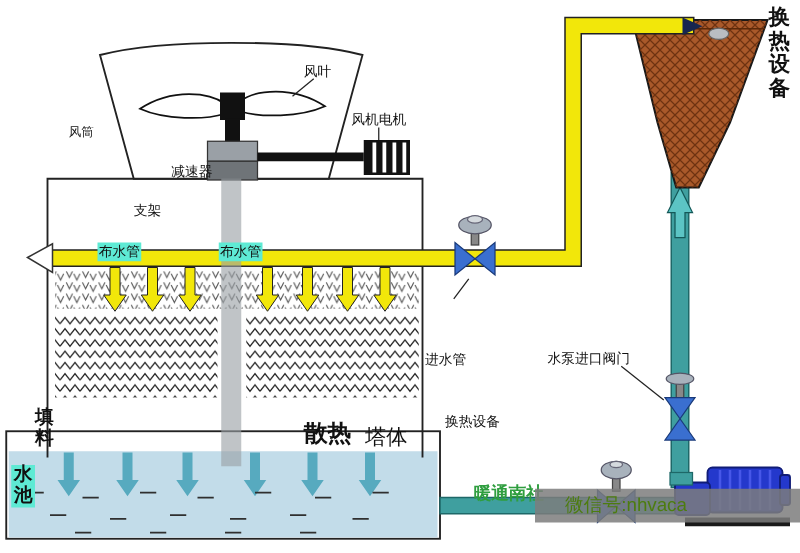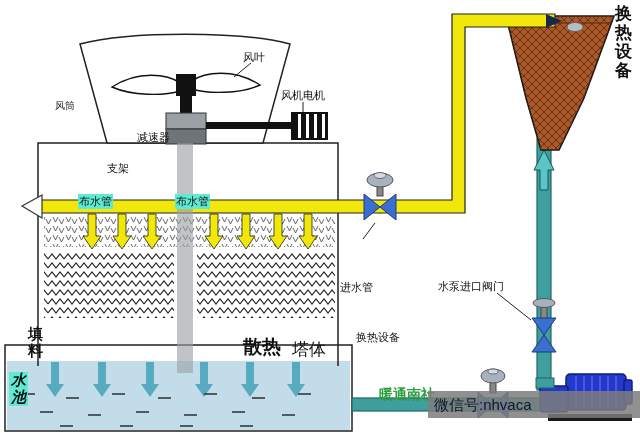--- a/index.html
+++ b/index.html
@@ -5,21 +5,21 @@
   html,body{margin:0;padding:0;background:#fff;}
   .stage{position:relative;width:640px;height:442px;background:#ffffff;overflow:hidden;
          font-family:"Liberation Sans",sans-serif;color:#111;}
   .stage svg{position:absolute;left:0;top:0;}
   .lbl{position:absolute;white-space:nowrap;color:#111;}
   .tag{background:#5eead4;padding:0 1px;}
   .v{white-space:normal;word-break:break-all;line-height:1.12;text-align:center;}
   .bold{font-weight:bold;}
   .wm-bar{position:absolute;left:428px;top:391px;width:212px;height:27px;
           background:rgba(125,125,125,.85);}
-  .wm-bar span{display:block;color:#0f172a;font-size:15px;line-height:27px;padding-left:6px;}
+  .wm-bar span{display:block;color:#4d7c0f;font-size:15px;line-height:27px;padding-left:24px;}
   .wm-green{position:absolute;left:379px;top:386px;font-size:14px;font-weight:bold;color:#2f9e3f;}
   .halo{text-shadow:0 0 2px #fff,0 0 3px #fff;}
 </style>
 </head>
 <body>
 
 <div class="stage">
 
 <svg width="640" height="442" viewBox="0 0 640 442">
   <defs>
@@ -156,21 +156,21 @@
 <div class="lbl" style="left:137px;top:130px;font-size:11px;">减速器</div>
 <div class="lbl" style="left:62px;top:161px;font-size:11px;margin-left:45px;">支架</div>
 <div class="lbl tag" style="left:78px;top:194px;font-size:11px;">布水管</div>
 <div class="lbl tag" style="left:175px;top:194px;font-size:11px;">布水管</div>
 <div class="lbl" style="left:340px;top:240px;font-size:11px;margin-top:40px;">进水管</div>
 <div class="lbl" style="left:438px;top:279px;font-size:11px;">水泵进口阀门</div>
 <div class="lbl" style="left:356px;top:330px;font-size:11px;">换热设备</div>
 <div class="lbl v bold" style="left:27px;top:326px;width:17px;font-size:15px;">填料</div>
 <div class="lbl bold" style="left:243px;top:334px;font-size:19px;">散热</div>
 <div class="lbl" style="left:292px;top:338px;font-size:17px;">塔体</div>
-<div class="lbl v bold tag" style="left:9px;top:372px;width:17px;font-size:15px;font-style:italic;">水池</div>
+<div class="lbl v bold tag" style="left:9px;top:372px;width:17px;font-size:15px;">水池</div>
 <div class="lbl v bold" style="left:612px;top:4px;width:23px;font-size:17px;">换热设备</div>
 
 <div class="wm-green">暖通南社</div>
 <div class="wm-bar">
   <span>微信号:nhvaca</span>
 </div>
 
 </div>
 
 </body></html>

